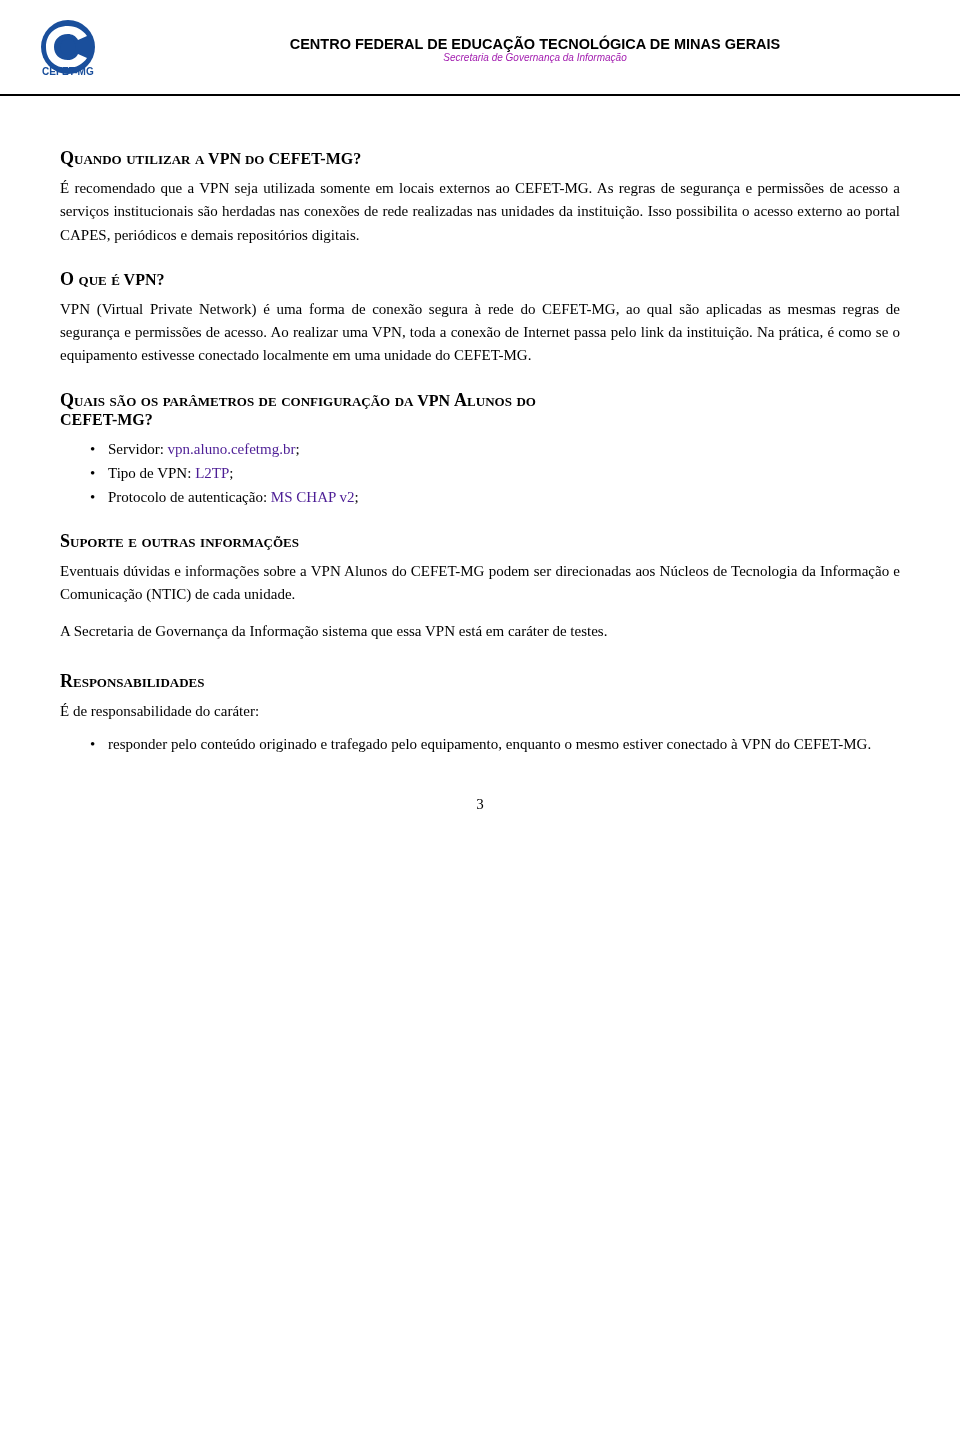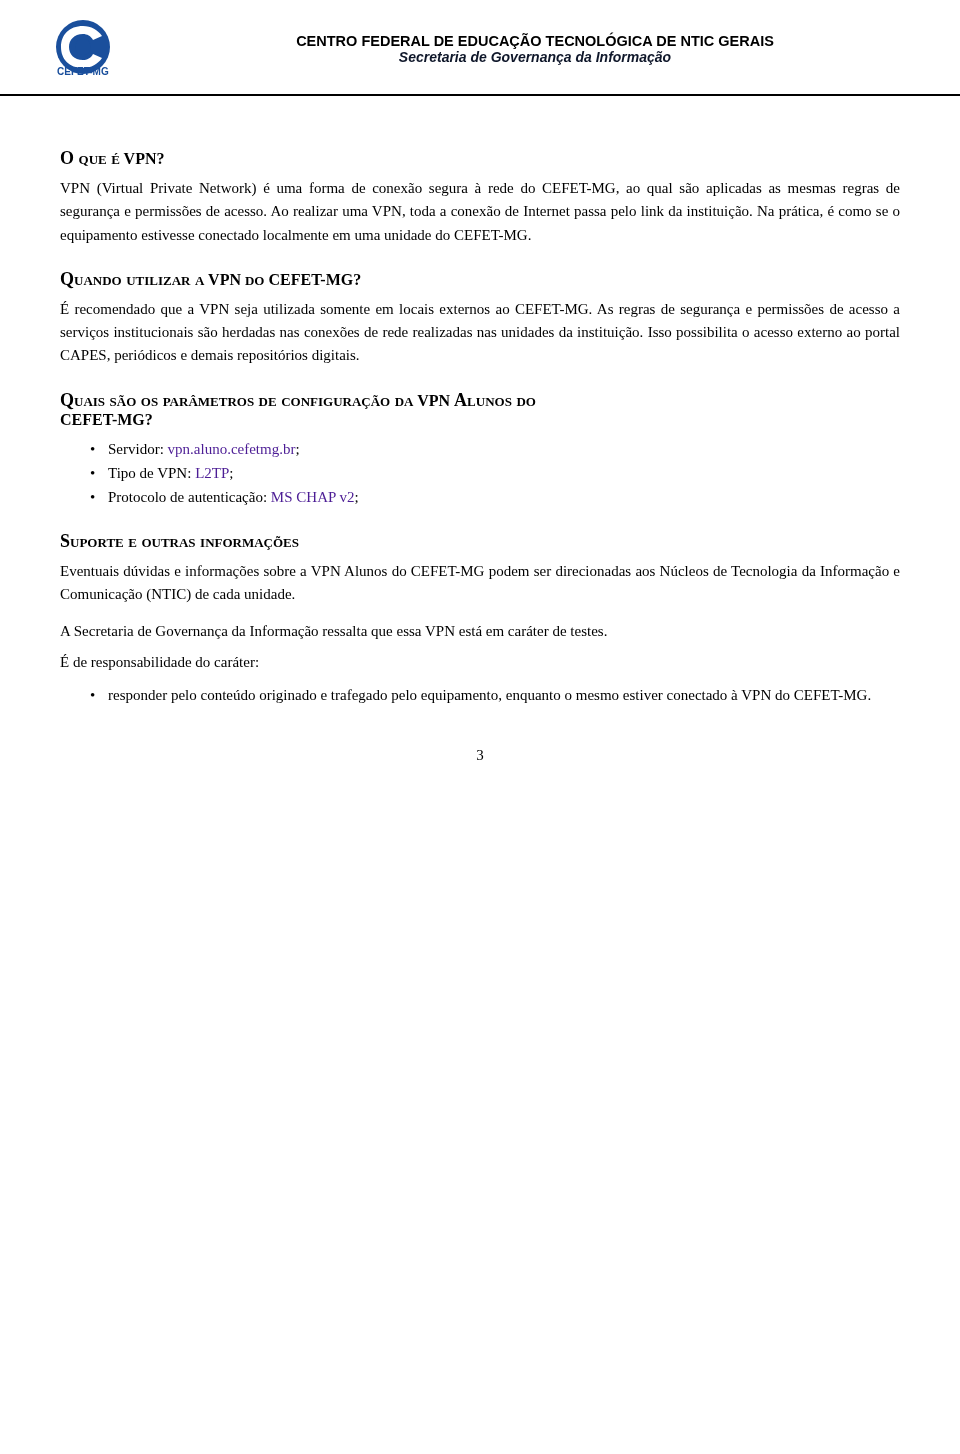--- a/index.html
+++ b/index.html
@@ -24,46 +24,45 @@
     .header {
       display: flex;
       align-items: center;
       padding: 18px 40px 14px 40px;
       border-bottom: 2px solid #000;
     }
 
     .logo-area {
       width: 110px;
       flex-shrink: 0;
-      text-align: right;
     }
 
     .logo-svg {
       width: 95px;
       height: 58px;
     }
 
     .header-text {
       flex: 1;
       text-align: center;
     }
 
     .header-title-main {
       font-size: 14.5px;
       font-weight: bold;
       font-family: Arial, sans-serif;
       color: #000;
     }
 
     .header-title-sub {
-      font-size: 14px;
-      font-weight: bold;
+      font-size: 10px;
+      font-weight: normal;
       font-style: italic;
       font-family: Arial, sans-serif;
-      color: #0f172a;
+      color: #a21caf;
     }
 
     
     .content {
       padding: 30px 60px 40px 60px;
     }
 
     
     .section-heading {
       font-size: 16px;
@@ -133,42 +132,42 @@
         <circle cx="28" cy="29" r="27" fill="#1a4f9c"></circle>
 
         <path d="M 28 8 C 14 8 6 17 6 29 C 6 41 14 50 28 50 C 36 50 43 46 47 40 L 38 36 C 36 40 32 42 28 42 C 19 42 14 36 14 29 C 14 22 19 16 28 16 C 32 16 36 18 38 22 L 47 18 C 43 12 36 8 28 8 Z" fill="white"></path>
 
         <circle cx="28" cy="29" r="8" fill="#1a4f9c"></circle>
 
         <text x="2" y="57" font-family="Arial" font-weight="bold" font-size="10" fill="#1a4f9c">CEFET-MG</text>
       </svg>
     </div>
     <div class="header-text">
-      <div class="header-title-main">CENTRO FEDERAL DE EDUCAÇÃO TECNOLÓGICA DE NTIC GERAIS</div>
+      <div class="header-title-main">CENTRO FEDERAL DE EDUCAÇÃO TECNOLÓGICA DE MINAS GERAIS</div>
       <div class="header-title-sub">Secretaria de Governança da Informação</div>
     </div>
   </div>
 
   <div class="content">
 
     <div>
       <div class="section-heading">
+        <span class="small-caps">Quando utilizar a</span> VPN <span class="small-caps">do</span> CEFET-MG?
+      </div>
+      <p class="para">
+        É recomendado que a VPN seja utilizada somente em locais externos ao CEFET-MG. As regras de segurança e permissões de acesso a serviços institucionais são herdadas nas conexões de rede realizadas nas unidades da instituição. Isso possibilita o acesso externo ao portal CAPES, periódicos e demais repositórios digitais.
+      </p>
+    </div>
+
+    <div>
+      <div class="section-heading">
         <span class="small-caps">O <span style="text-transform:lowercase; font-variant:small-caps;">que</span> é</span> VPN?
       </div>
       <p class="para">
         VPN (Virtual Private Network) é uma forma de conexão segura à rede do CEFET-MG, ao qual são aplicadas as mesmas regras de segurança e permissões de acesso. Ao realizar uma VPN, toda a conexão de Internet passa pelo link da instituição. Na prática, é como se o equipamento estivesse conectado localmente em uma unidade do CEFET-MG.
-      </p>
-    </div>
-
-    <div>
-      <div class="section-heading">
-        <span class="small-caps">Quando utilizar a</span> VPN <span class="small-caps">do</span> CEFET-MG?
-      </div>
-      <p class="para">
-        É recomendado que a VPN seja utilizada somente em locais externos ao CEFET-MG. As regras de segurança e permissões de acesso a serviços institucionais são herdadas nas conexões de rede realizadas nas unidades da instituição. Isso possibilita o acesso externo ao portal CAPES, periódicos e demais repositórios digitais.
       </p>
     </div>
 
     <div>
       <div class="section-heading">
         <span class="small-caps">Quais são os parâmetros de configuração da</span> VPN <span class="small-caps">Alunos do</span><br>CEFET-MG?
       </div>
       <ul class="bullet-list">
         <li>
           Servidor: <span class="link-text">vpn.aluno.cefetmg.br</span>;
@@ -183,25 +182,28 @@
     </div>
 
     <div>
       <div class="section-heading">
         <span class="small-caps">Suporte e outras informações</span>
       </div>
       <p class="para">
         Eventuais dúvidas e informações sobre a VPN Alunos do CEFET-MG podem ser direcionadas aos Núcleos de Tecnologia da Informação e Comunicação (NTIC) de cada unidade.
       </p>
       <p class="para" style="margin-top: 14px;">
-        A Secretaria de Governança da Informação ressalta que essa VPN está em caráter de testes.
-      </p>
-    </div>
-
-    <div>
+        A Secretaria de Governança da Informação sistema que essa VPN está em caráter de testes.
+      </p>
+    </div>
+
+    <div>
+      <div class="section-heading" style="margin-top: 28px;">
+        <span class="small-caps">Responsabilidades</span>
+      </div>
       <p class="para">
         É de responsabilidade do caráter:
       </p>
       <ul class="bullet-list">
         <li style="margin-top: 4px; font-family: Liberation Serif, serif;">
           responder pelo conteúdo originado e trafegado pelo equipamento, enquanto o mesmo estiver conectado à VPN do CEFET-MG.
         </li>
       </ul>
     </div>
 

